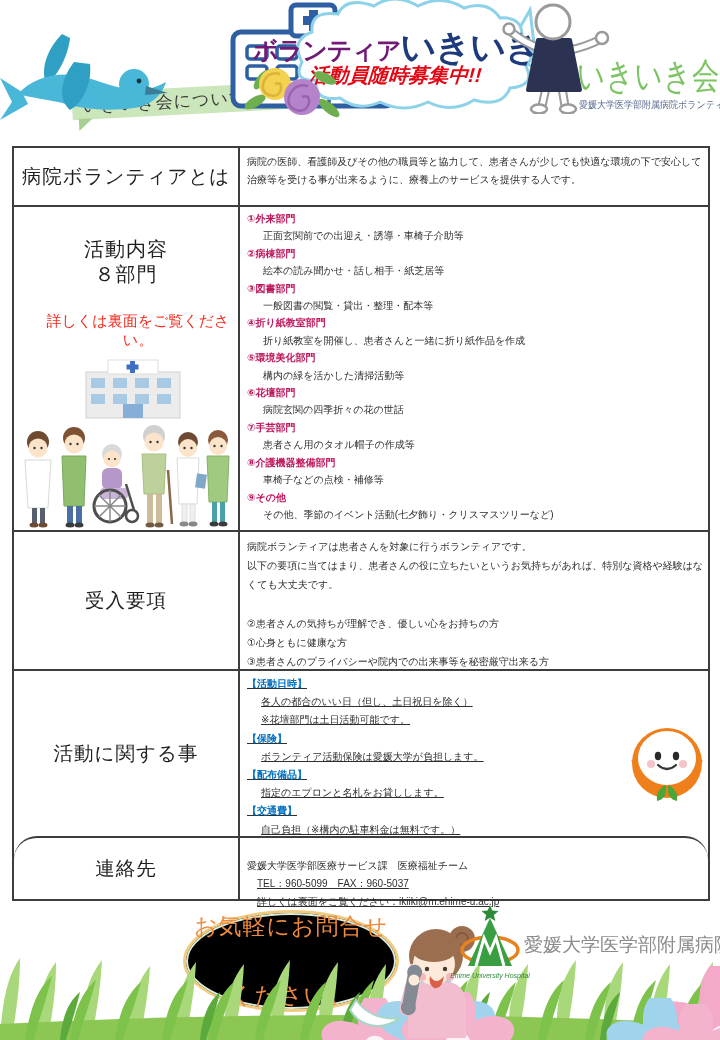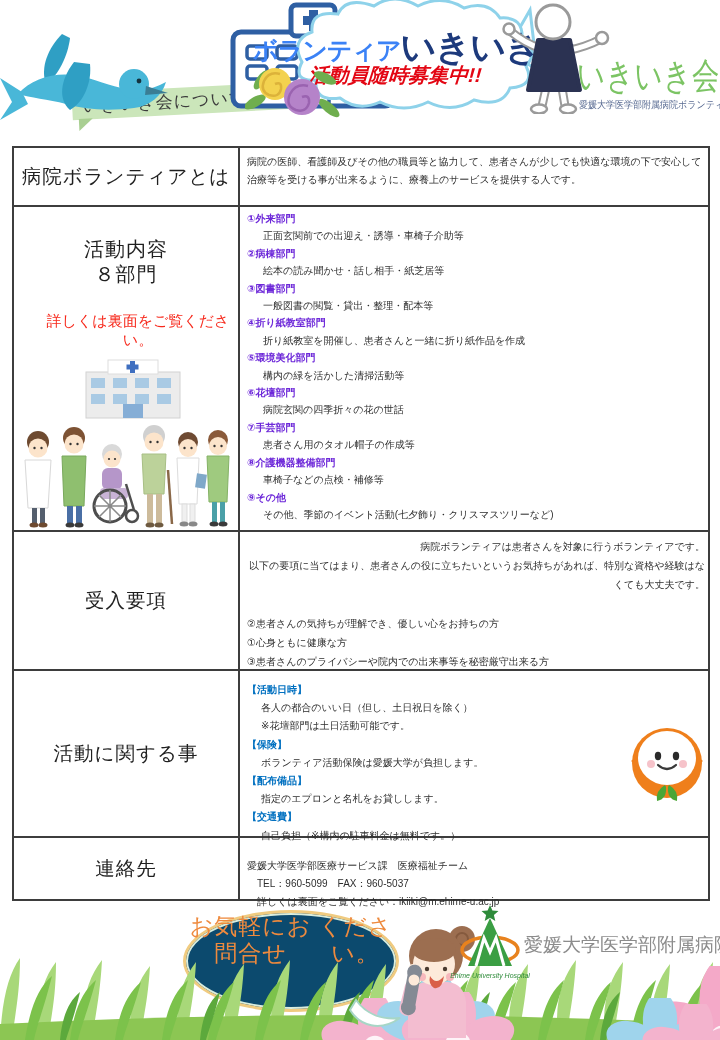--- a/index.html
+++ b/index.html
@@ -4,21 +4,21 @@
 <style>
   html,body{margin:0;padding:0;}
   body{
     width:720px;height:1040px;position:relative;overflow:hidden;
     background:#ffffff;color:#2e2e2e;
     font-family:"Liberation Sans","DejaVu Sans",sans-serif;
   }
   .abs{position:absolute;}
   
   #title-wrap{left:253px;top:24px;width:264px;text-align:center;white-space:nowrap;z-index:4;}
-  #title-small{font-size:25px;font-weight:bold;color:#3b82f6;letter-spacing:-1px;}
+  #title-small{font-size:25px;font-weight:bold;color:#701a75;letter-spacing:-1px;}
   #title-large{font-size:35px;font-weight:bold;color:#1d3a7c;letter-spacing:-1px;}
   #recruit{left:300px;top:62px;width:190px;text-align:center;font-size:20px;font-weight:bold;
     font-style:italic;color:#e30613;transform:skewX(-4deg);z-index:4;white-space:nowrap;}
   #ribbon{left:72px;top:87px;width:240px;height:27px;background:#cbe6ba;transform:rotate(-3deg);
     z-index:1;display:flex;align-items:center;}
   #ribbon:before{content:"";position:absolute;left:6px;top:26px;border-style:solid;
     border-width:0 0 12px 14px;border-color:transparent transparent transparent #a9cf92;}
   #ribbon-label{font-size:17px;color:#3c3c3c;padding-left:10px;letter-spacing:1px;white-space:nowrap;}
   #logo-name{left:577px;top:52px;font-size:36px;color:#7cc464;letter-spacing:1px;white-space:nowrap;
     transform:scaleX(0.76);transform-origin:left top;z-index:4;}
@@ -30,34 +30,34 @@
   .t-row:first-child{border-top:none;}
   .t-left{flex:0 0 224px;width:224px;border-right:2px solid #3d3d3d;display:flex;
     flex-direction:column;align-items:center;justify-content:center;text-align:center;}
   .t-right{flex:1;padding:3px 3px 2px 7px;font-size:10px;position:relative;min-width:0;}
   .row-label{font-size:19.5px;color:#1f1f1f;letter-spacing:1px;}
   #r1-text{line-height:17.6px;padding-top:2px;}
   #r2-left{justify-content:flex-end;padding-top:30px;}
   .r2-label{font-size:20px;line-height:25px;color:#1f1f1f;letter-spacing:1px;}
   #r2-note{color:#f7291c;font-size:15px;margin-top:25px;letter-spacing:0;margin-left:24px;}
   #r2-illust{margin-top:8px;}
-  .dept-name{color:#6d28d9;font-weight:bold;line-height:17.4px;}
+  .dept-name{color:#be185d;font-weight:bold;line-height:17.4px;}
   .dept-desc{padding-left:16px;line-height:17.4px;}
-  #r3-intro{white-space:pre-line;line-height:19.2px;margin:2px 0 19px 0;text-align:right;}
+  #r3-intro{white-space:pre-line;line-height:19.2px;margin:2px 0 19px 0;}
   .cond{line-height:19.2px;}
   .bh{color:#0070c0;font-weight:bold;line-height:18.2px;}
   .bl{padding-left:14px;line-height:18.2px;}
   #mascot{position:absolute;right:3px;top:50px;}
   #r5-cell{padding-top:19px;}
   .c-line{line-height:18px;}
-  .c-indent{padding-left:10px;}
+  .c-indent{padding-left:10px;text-decoration:underline;}
   
-  #bubble{left:183px;top:910px;width:216px;height:102px;background:#0c4a6e;border:3px solid #f0cb80;
+  #bubble{left:183px;top:910px;width:216px;height:102px;background:#000000;border:3px solid #f0cb80;
     border-radius:50%;box-shadow:inset 0 0 0 2px #d9edde;z-index:5;text-align:center;
-    padding-top:0;box-sizing:border-box;display:flex;flex-direction:row;justify-content:space-between;}
+    padding-top:0;box-sizing:border-box;display:flex;flex-direction:column;justify-content:space-between;}
   .bubble-line{font-size:23px;color:#ee8a3e;line-height:27px;letter-spacing:1px;}
   #grass{left:0;top:940px;z-index:6;}
   #bubble-tail{left:348px;top:998px;z-index:7;}
   #girl{left:378px;top:924px;z-index:7;}
   #univ-logo{left:450px;top:904px;z-index:7;}
   #hospital-name{left:524px;top:932px;font-size:19px;color:#8c8c8c;z-index:7;white-space:nowrap;}
   svg{display:block;}
 </style>
 </head>
 <body>
@@ -284,21 +284,21 @@
       <div class="cond">②患者さんの気持ちが理解でき、優しい心をお持ちの方</div>
       <div class="cond">①心身ともに健康な方</div>
       <div class="cond">③患者さんのプライバシーや院内での出来事等を秘密厳守出来る方</div>
     </div>
   </div>
 
   <div class="t-row" style="height:165px;">
     <div class="t-left">
       <span class="row-label">活動に関する事</span>
     </div>
-    <div class="t-right" style="padding-top:10px;">
+    <div class="t-right" style="padding-top:4px;text-decoration:underline;">
       <div class="bh">【活動日時】</div>
       <div class="bl">各人の都合のいい日（但し、土日祝日を除く）</div>
       <div class="bl">※花壇部門は土日活動可能です。</div>
       <div class="bh">【保険】</div>
       <div class="bl">ボランティア活動保険は愛媛大学が負担します。</div>
       <div class="bh">【配布備品】</div>
       <div class="bl">指定のエプロンと名札をお貸しします。</div>
       <div class="bh">【交通費】</div>
       <div class="bl">自己負担（※構内の駐車料金は無料です。）</div>
       <svg id="mascot" width="76" height="86" viewBox="0 0 76 86">
@@ -310,21 +310,21 @@
         <ellipse cx="47" cy="35" rx="3.2" ry="4.2" fill="#2a2a2a"></ellipse>
         <path d="M29,44 Q38,52 47,44" fill="none" stroke="#3a3a3a" stroke-width="2.2" stroke-linecap="round"></path>
         <circle cx="22" cy="43" r="4" fill="#f6c3ca"></circle>
           <circle cx="54" cy="43" r="4" fill="#f6c3ca"></circle>
         <path d="M36,64 Q26,70 28,80 Q38,78 37,66 Z" fill="#4aa636"></path>
         <path d="M40,64 Q50,70 48,80 Q38,78 39,66 Z" fill="#4aa636"></path>
       </svg>
     </div>
   </div>
 
-  <div class="t-row" style="height:61px;">
+  <div class="t-row" style="height:61px;border-radius:23px;">
     <div class="t-left">
       <span class="row-label">連絡先</span>
     </div>
     <div class="t-right" id="r5-cell">
       <div class="c-line">愛媛大学医学部医療サービス課　医療福祉チーム</div>
       <div class="c-line c-indent">TEL：960-5099　FAX：960-5037</div>
       <div class="c-line c-indent">詳しくは裏面をご覧ください：ikiiki@m.ehime-u.ac.jp</div>
     </div>
   </div>
 

